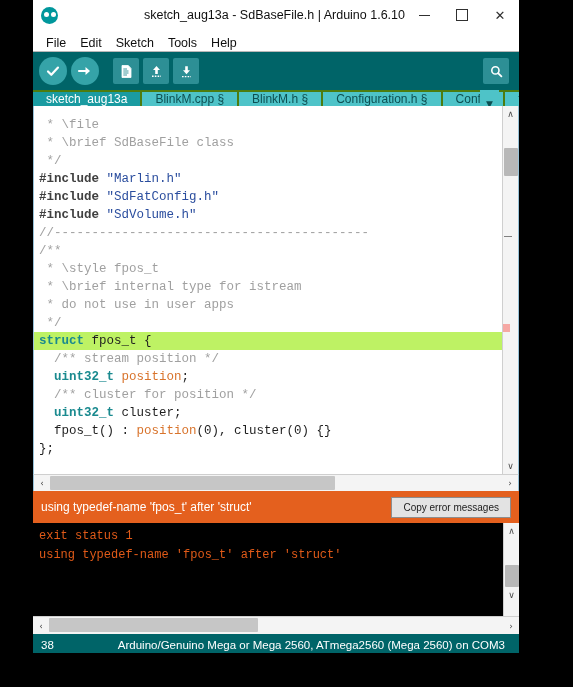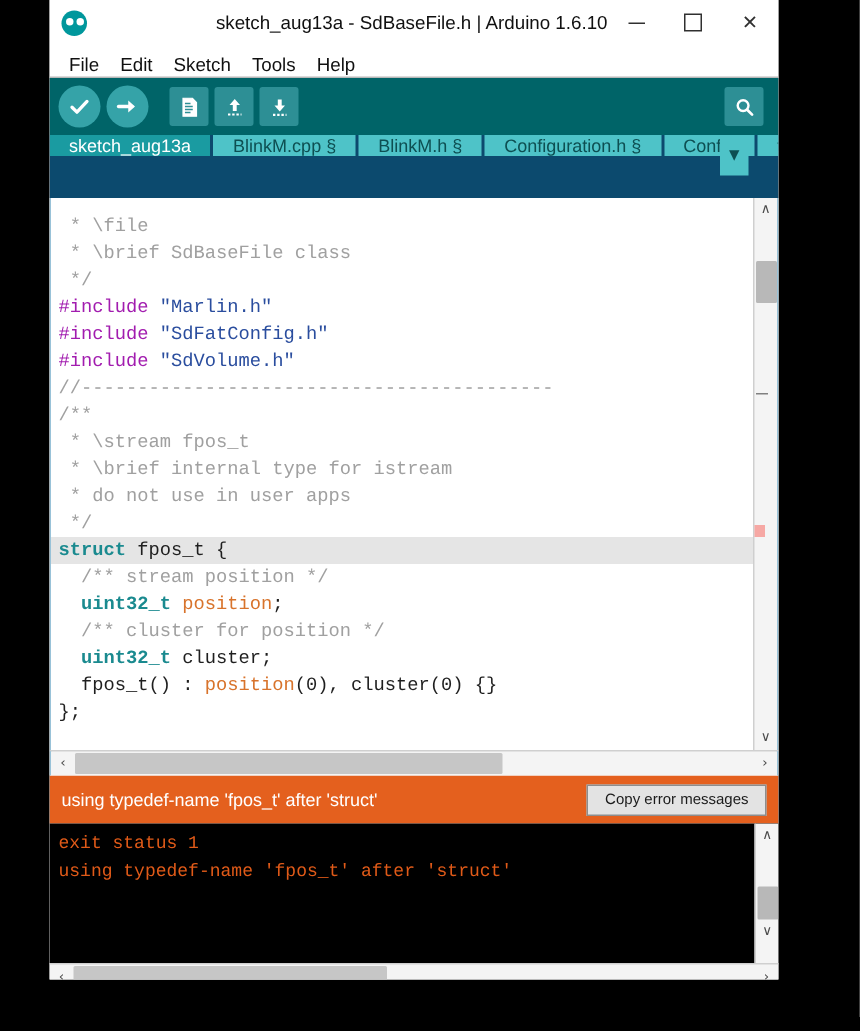--- a/index.html
+++ b/index.html
@@ -110,24 +110,24 @@
     display: flex; align-items: center; justify-content: center;
     margin-right: 4px;
     flex: 0 0 auto;
   }
   .tb-gap { width: 10px; flex: 0 0 auto; }
   .tb-spacer { flex: 1 1 auto; }
   .tb-icon svg { display: block; }
 
   
   .tabbar {
-    height: 42px;
-    background: #0c4a6e;
-    display: flex;
-    align-items: flex-start;
+    height: 16px;
+    background: #4d7c0f;
+    display: flex;
+    align-items: flex-end;
     box-sizing: border-box;
     overflow: hidden;
     position: relative;
   }
   .tab {
     background: #4ec3c8;
     color: #0d4f52;
     font-size: 12px;
     display: flex;
     align-items: center;
@@ -170,24 +170,24 @@
   .code-line {
     height: 18px;
     line-height: 18px;
     font-family: "Liberation Mono", monospace;
     font-size: 12.5px;
     color: #1f1f1f;
     white-space: pre;
     padding-left: 5px;
     box-sizing: border-box;
   }
-  .code-line.err { background: #e5e5e5; }
+  .code-line.err { background: #bef264; }
   .cm { color: #a0a0a0; }
   .kw { color: #1a8a8f; font-weight: bold; }
-  .pp { color: #a21caf; font-weight: normal; }
+  .pp { color: #404040; font-weight: bold; }
   .str { color: #2a4d9e; }
   .fn { color: #d8732b; }
   .pl { color: #1f1f1f; }
 
   
   .vscroll {
     width: 16px;
     flex: 0 0 auto;
     background: #f4f4f4;
     border-left: 1px solid #cfcfcf;
@@ -422,21 +422,21 @@
   <div class="editor-wrap">
     <div class="code-area" id="code-area">
         <div class="code-line"> <span class="cm">* \file</span></div>
         <div class="code-line"> <span class="cm">* \brief SdBaseFile class</span></div>
         <div class="code-line"> <span class="cm">*/</span></div>
         <div class="code-line"><span class="pp">#include </span><span class="str">"Marlin.h"</span></div>
         <div class="code-line"><span class="pp">#include </span><span class="str">"SdFatConfig.h"</span></div>
         <div class="code-line"><span class="pp">#include </span><span class="str">"SdVolume.h"</span></div>
         <div class="code-line"><span class="cm">//------------------------------------------</span></div>
         <div class="code-line"><span class="cm">/**</span></div>
-        <div class="code-line"> <span class="cm">* \stream fpos_t</span></div>
+        <div class="code-line"> <span class="cm">* \style fpos_t</span></div>
         <div class="code-line"> <span class="cm">* \brief internal type for istream</span></div>
         <div class="code-line"> <span class="cm">* do not use in user apps</span></div>
         <div class="code-line"> <span class="cm">*/</span></div>
         <div class="code-line err"><span class="kw">struct </span><span class="pl">fpos_t {</span></div>
         <div class="code-line">  <span class="cm">/** stream position */</span></div>
         <div class="code-line">  <span class="kw">uint32_t </span><span class="fn">position</span><span class="pl">;</span></div>
         <div class="code-line">  <span class="cm">/** cluster for position */</span></div>
         <div class="code-line">  <span class="kw">uint32_t </span><span class="pl">cluster;</span></div>
         <div class="code-line">  <span class="pl">fpos_t() : </span><span class="fn">position</span><span class="pl">(0), cluster(0) {}</span></div>
         <div class="code-line"><span class="pl">};</span></div>

